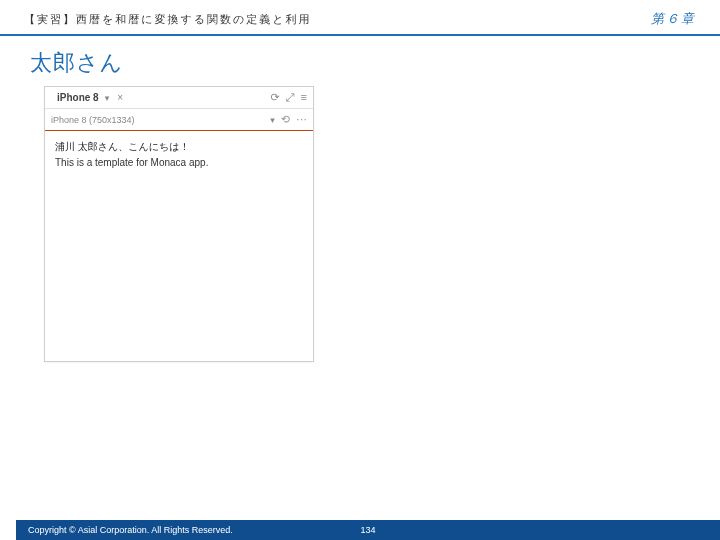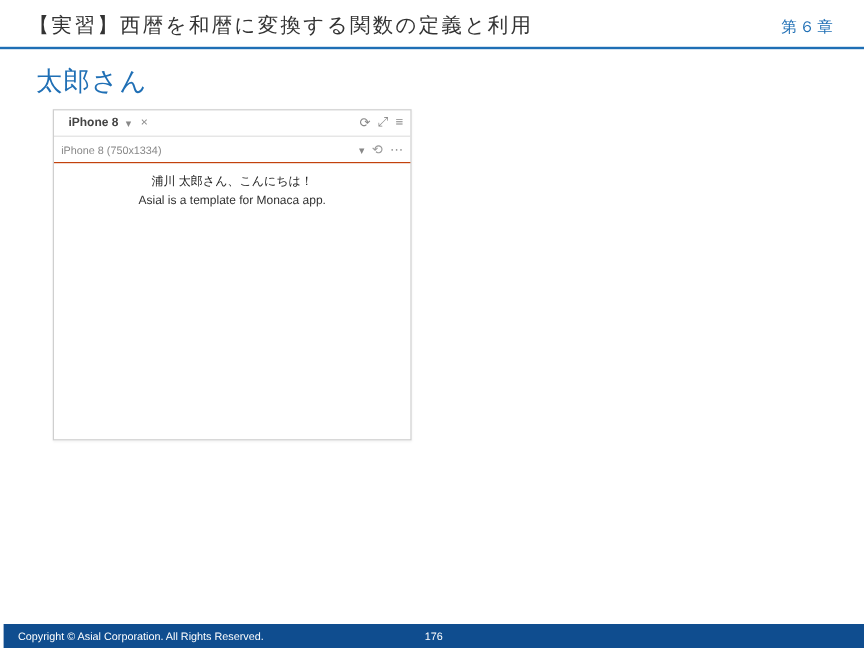--- a/index.html
+++ b/index.html
@@ -12,44 +12,44 @@
     overflow: hidden;
   }
   .header {
     display: flex;
     justify-content: space-between;
     align-items: baseline;
     padding: 10px 24px 6px 24px;
     border-bottom: 2px solid #1f6fb5;
   }
   .header-title {
-    font-size: 17px;
+    font-size: 11px;
     color: #333;
     letter-spacing: 2px;
   }
   .chapter {
     font-size: 13px;
     color: #1f6fb5;
     letter-spacing: 2px;
+    font-style: italic;
   }
   .section-title {
     color: #1f6fb5;
     font-size: 22px;
     padding: 12px 30px 8px 30px;
     letter-spacing: 1px;
   }
   .panel-wrap {
     padding: 0 30px 0 44px;
   }
   .sim {
-    width: 299px;
+    width: 270px;
     border: 1px solid #cfcfcf;
     background: #fff;
     box-shadow: 0 1px 2px rgba(0,0,0,0.05);
-    text-align: center;
   }
   .sim-top {
     display: flex;
     align-items: center;
     gap: 6px;
     padding: 4px 6px;
     border-bottom: 1px solid #e0e0e0;
     font-size: 10px;
     color: #555;
   }
@@ -91,21 +91,21 @@
   .sim-body {
     min-height: 230px;
     padding: 8px 10px 10px 10px;
     font-size: 10px;
     line-height: 1.55;
     color: #333;
   }
   .sim-body .jp { color:#222; }
   .footer {
     position: absolute;
-    left: 3px; right: 0; bottom: 0;
+    left: 16px; right: 0; bottom: 0;
     height: 20px;
     background: #0f4d8f;
     color: #fff;
     font-size: 9px;
     display: flex;
     align-items: center;
     padding: 0 12px;
   }
   .pagenum {
     position: absolute;
@@ -143,22 +143,22 @@
       <span>iPhone 8 (750x1334)</span>
       <span class="chev">▾</span>
       <span class="sim-sub-right">
         <span>⟲</span>
         <span>⋯</span>
       </span>
     </div>
 
     <div class="sim-body">
       <div class="jp">浦川 太郎さん、こんにちは！</div>
-      <div>Asial is a template for Monaca app.</div>
+      <div>This is a template for Monaca app.</div>
     </div>
 
   </div>
 </div>
 
 <div class="footer">
   <span>Copyright ©  Asial Corporation. All Rights Reserved.</span>
-  <span class="pagenum">176</span>
+  <span class="pagenum">134</span>
 </div>
 
 </body></html>

